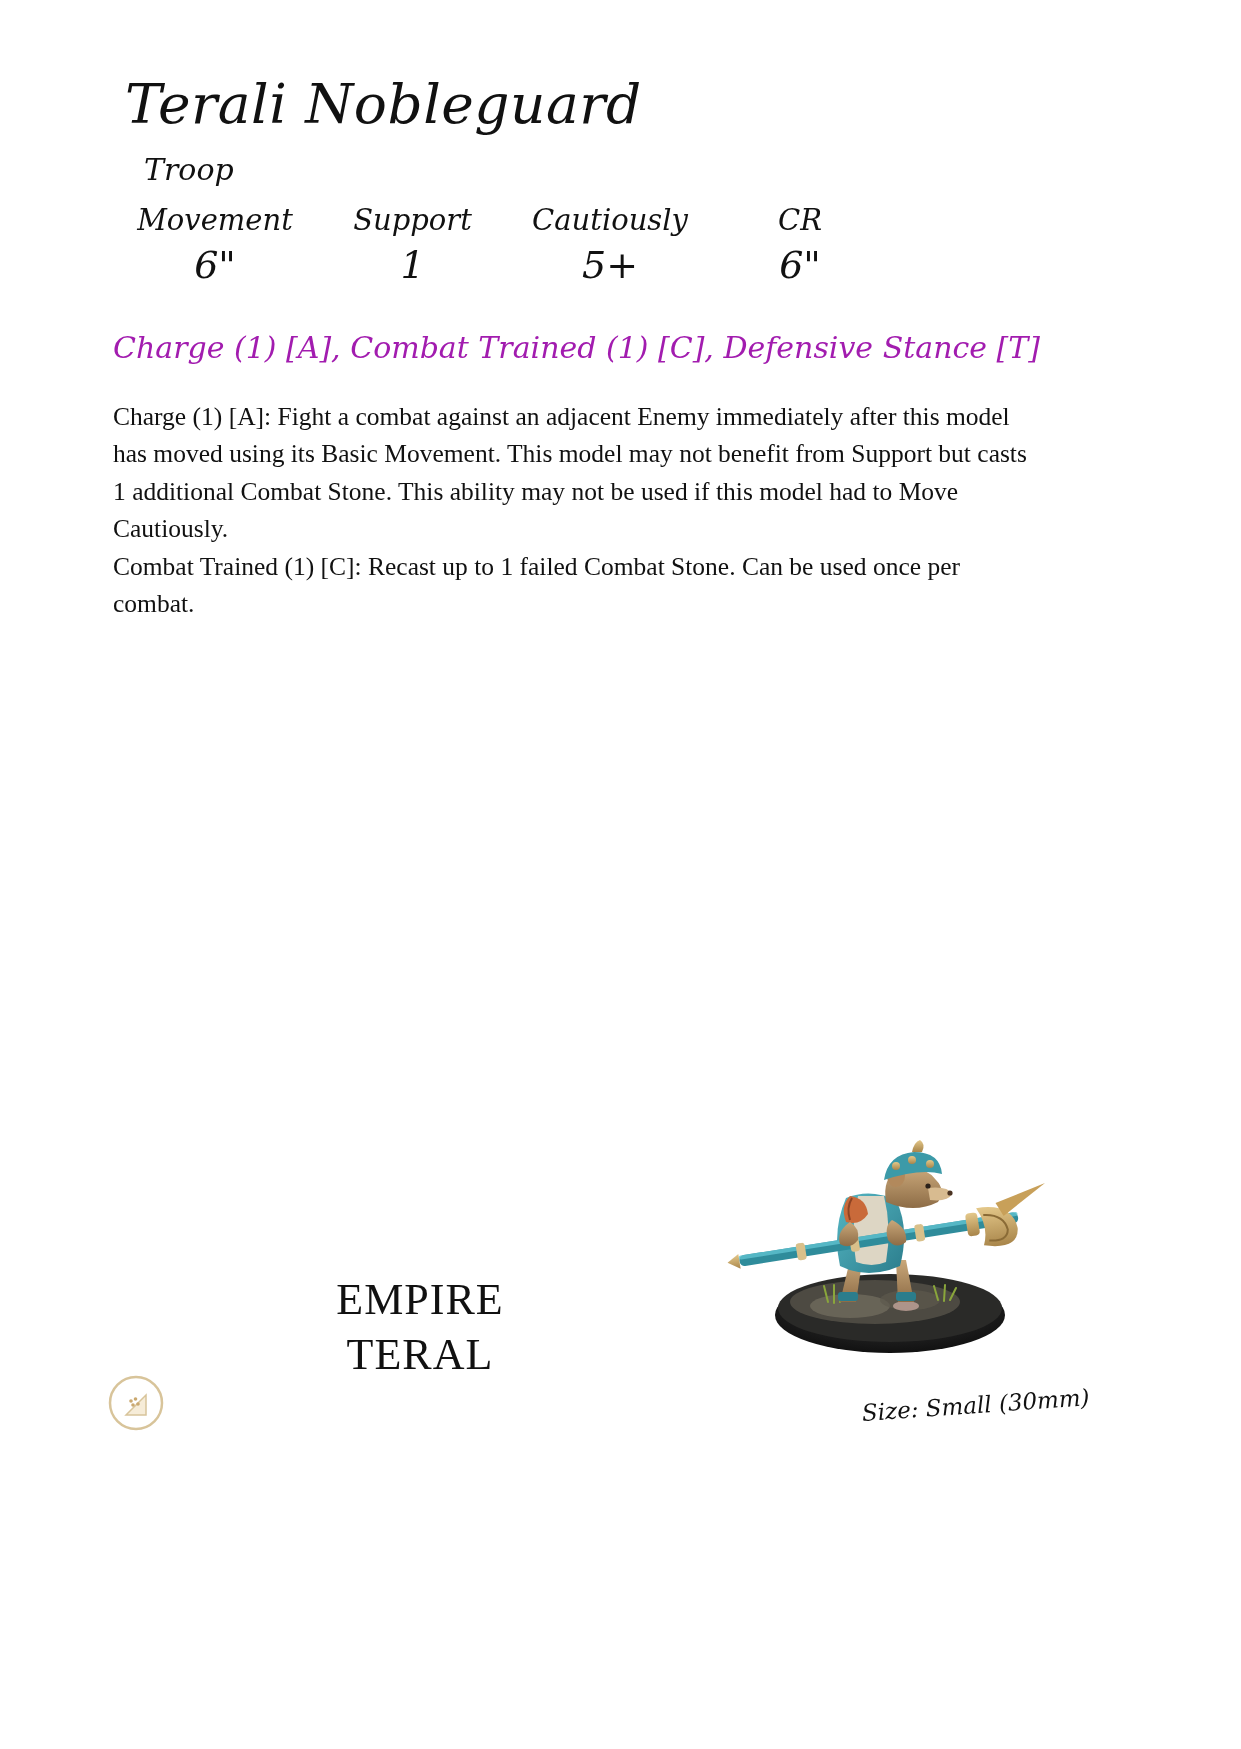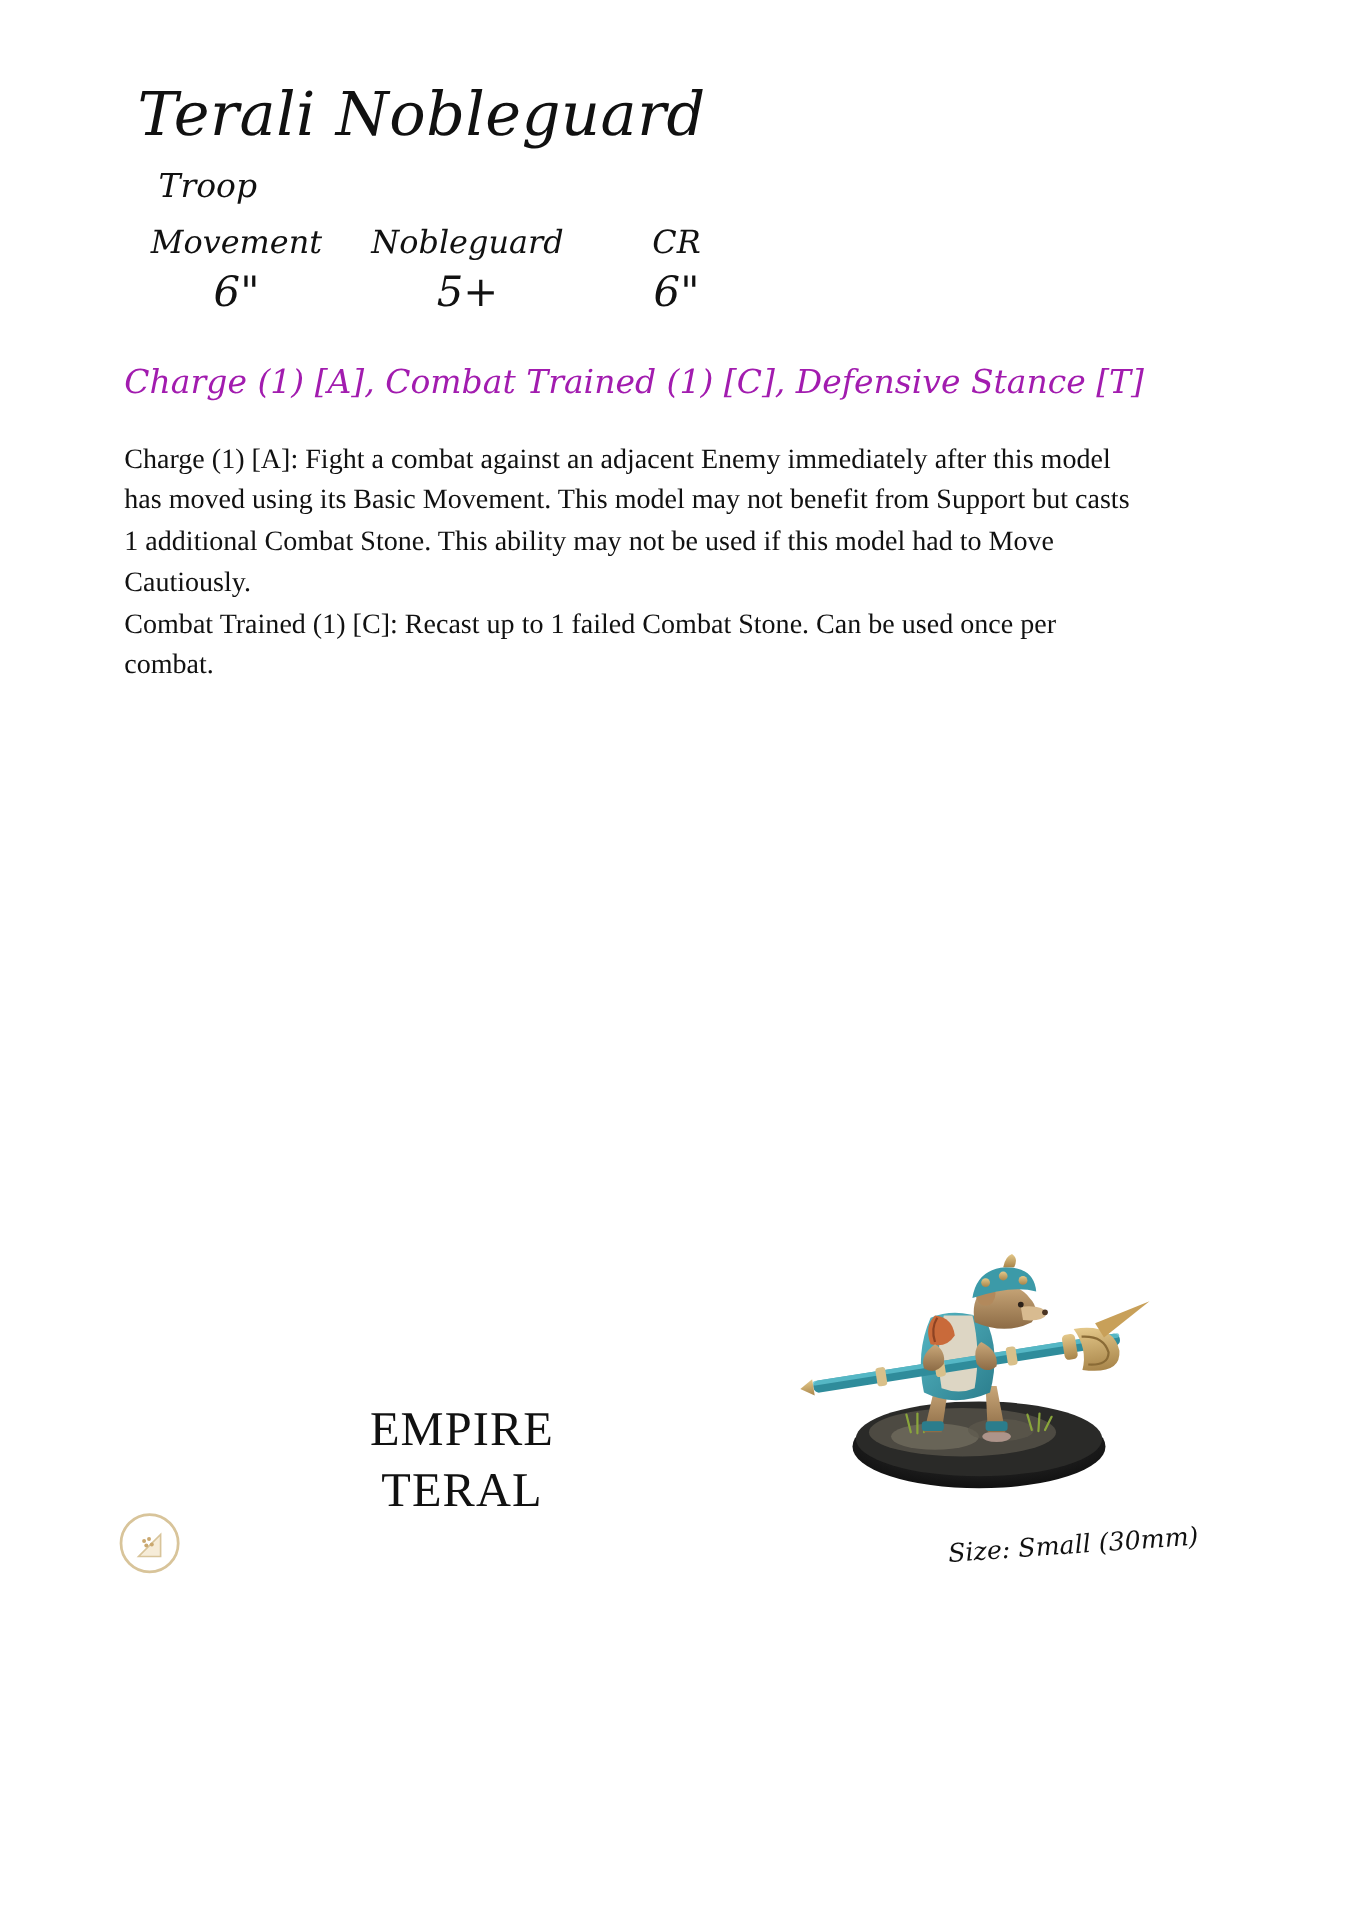--- a/index.html
+++ b/index.html
@@ -171,22 +171,26 @@
 <div class="card">
 
   <div class="title">Terali Nobleguard</div>
   <div class="subtitle">Troop</div>
 
   <div class="stats">
     <div class="stat" style="width:210px;">
       <span class="stat-label">Movement</span>
       <span class="stat-value">6"</span>
     </div>
+    <div class="stat" style="width:185px;">
+      <span class="stat-label">Support</span>
+      <span class="stat-value">1</span>
+    </div>
     <div class="stat" style="width:210px;">
-      <span class="stat-label">Nobleguard</span>
+      <span class="stat-label">Cautiously</span>
       <span class="stat-value">5+</span>
     </div>
     <div class="stat" style="width:170px;">
       <span class="stat-label">CR</span>
       <span class="stat-value">6"</span>
     </div>
   </div>
 
   <div class="ability-line">Charge (1) [A], Combat Trained (1) [C], Defensive Stance [T]</div>
 

